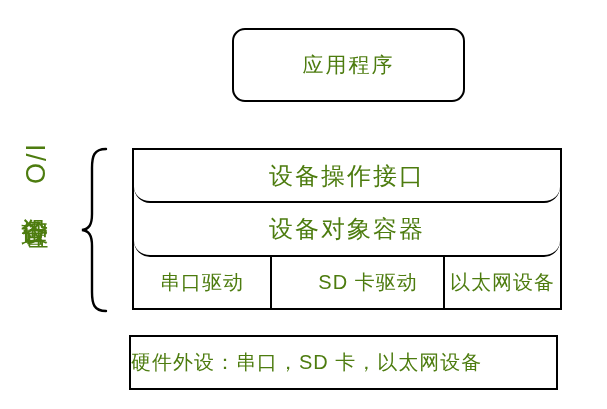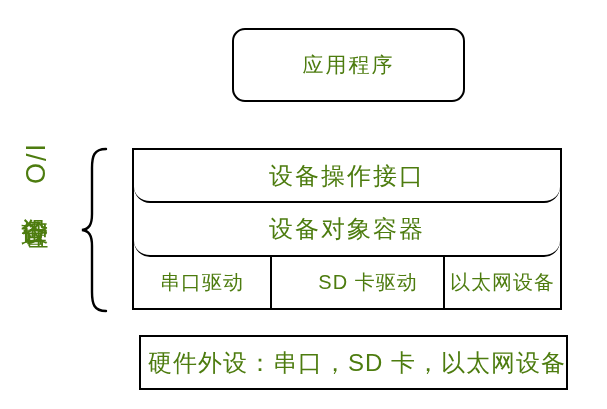--- a/index.html
+++ b/index.html
@@ -89,30 +89,30 @@
     font-size: 20px;
     letter-spacing: 1px;
     box-sizing: border-box;
     border-right: 2px solid #000000;
   }
   .driver-cell.c1 { flex: 0 0 138px; }
   .driver-cell.c2 { flex: 0 0 152px; margin-left: 21px; }
   .driver-cell.c3 { flex: 1 1 auto; border-right: none; }
   .hw-box {
     position: absolute;
-    left: 139px;
+    left: 129px;
     top: 335px;
     width: 429px;
     height: 55px;
     border: 2px solid #000000;
     box-sizing: border-box;
     display: flex;
     align-items: center;
-    justify-content: flex-end;
-    font-size: 24px;
+    justify-content: flex-start;
+    font-size: 20px;
     letter-spacing: 1px;
     background: #ffffff;
   }
 </style>
 </head>
 <body>
 
 <div class="canvas">
 
   <div class="app-box">

